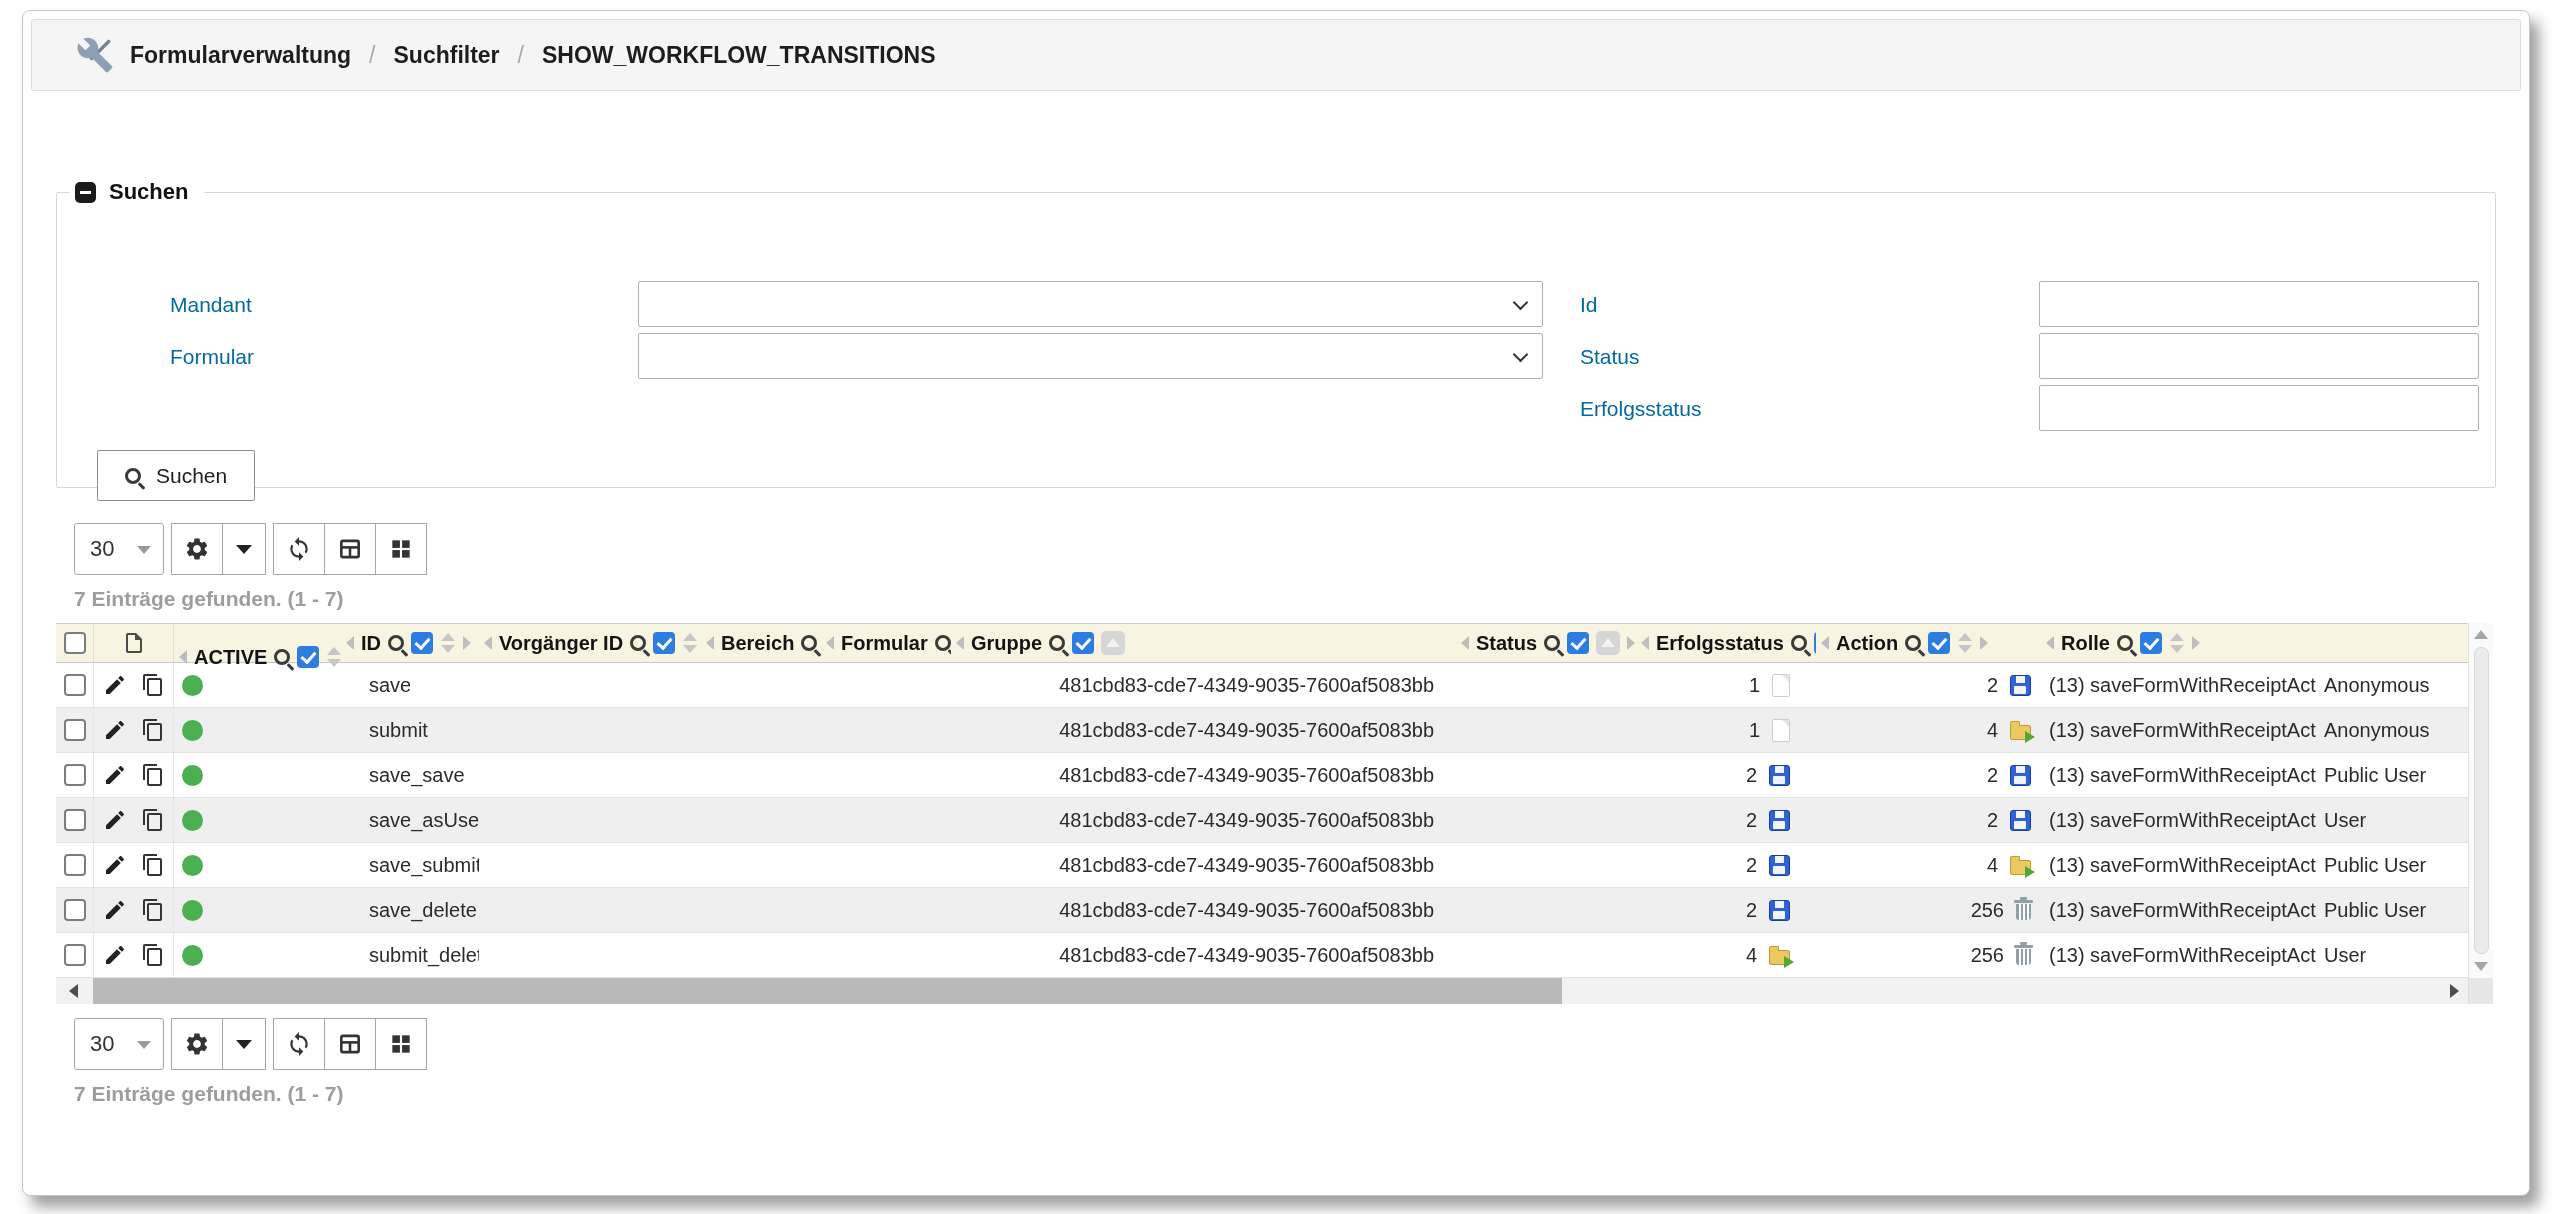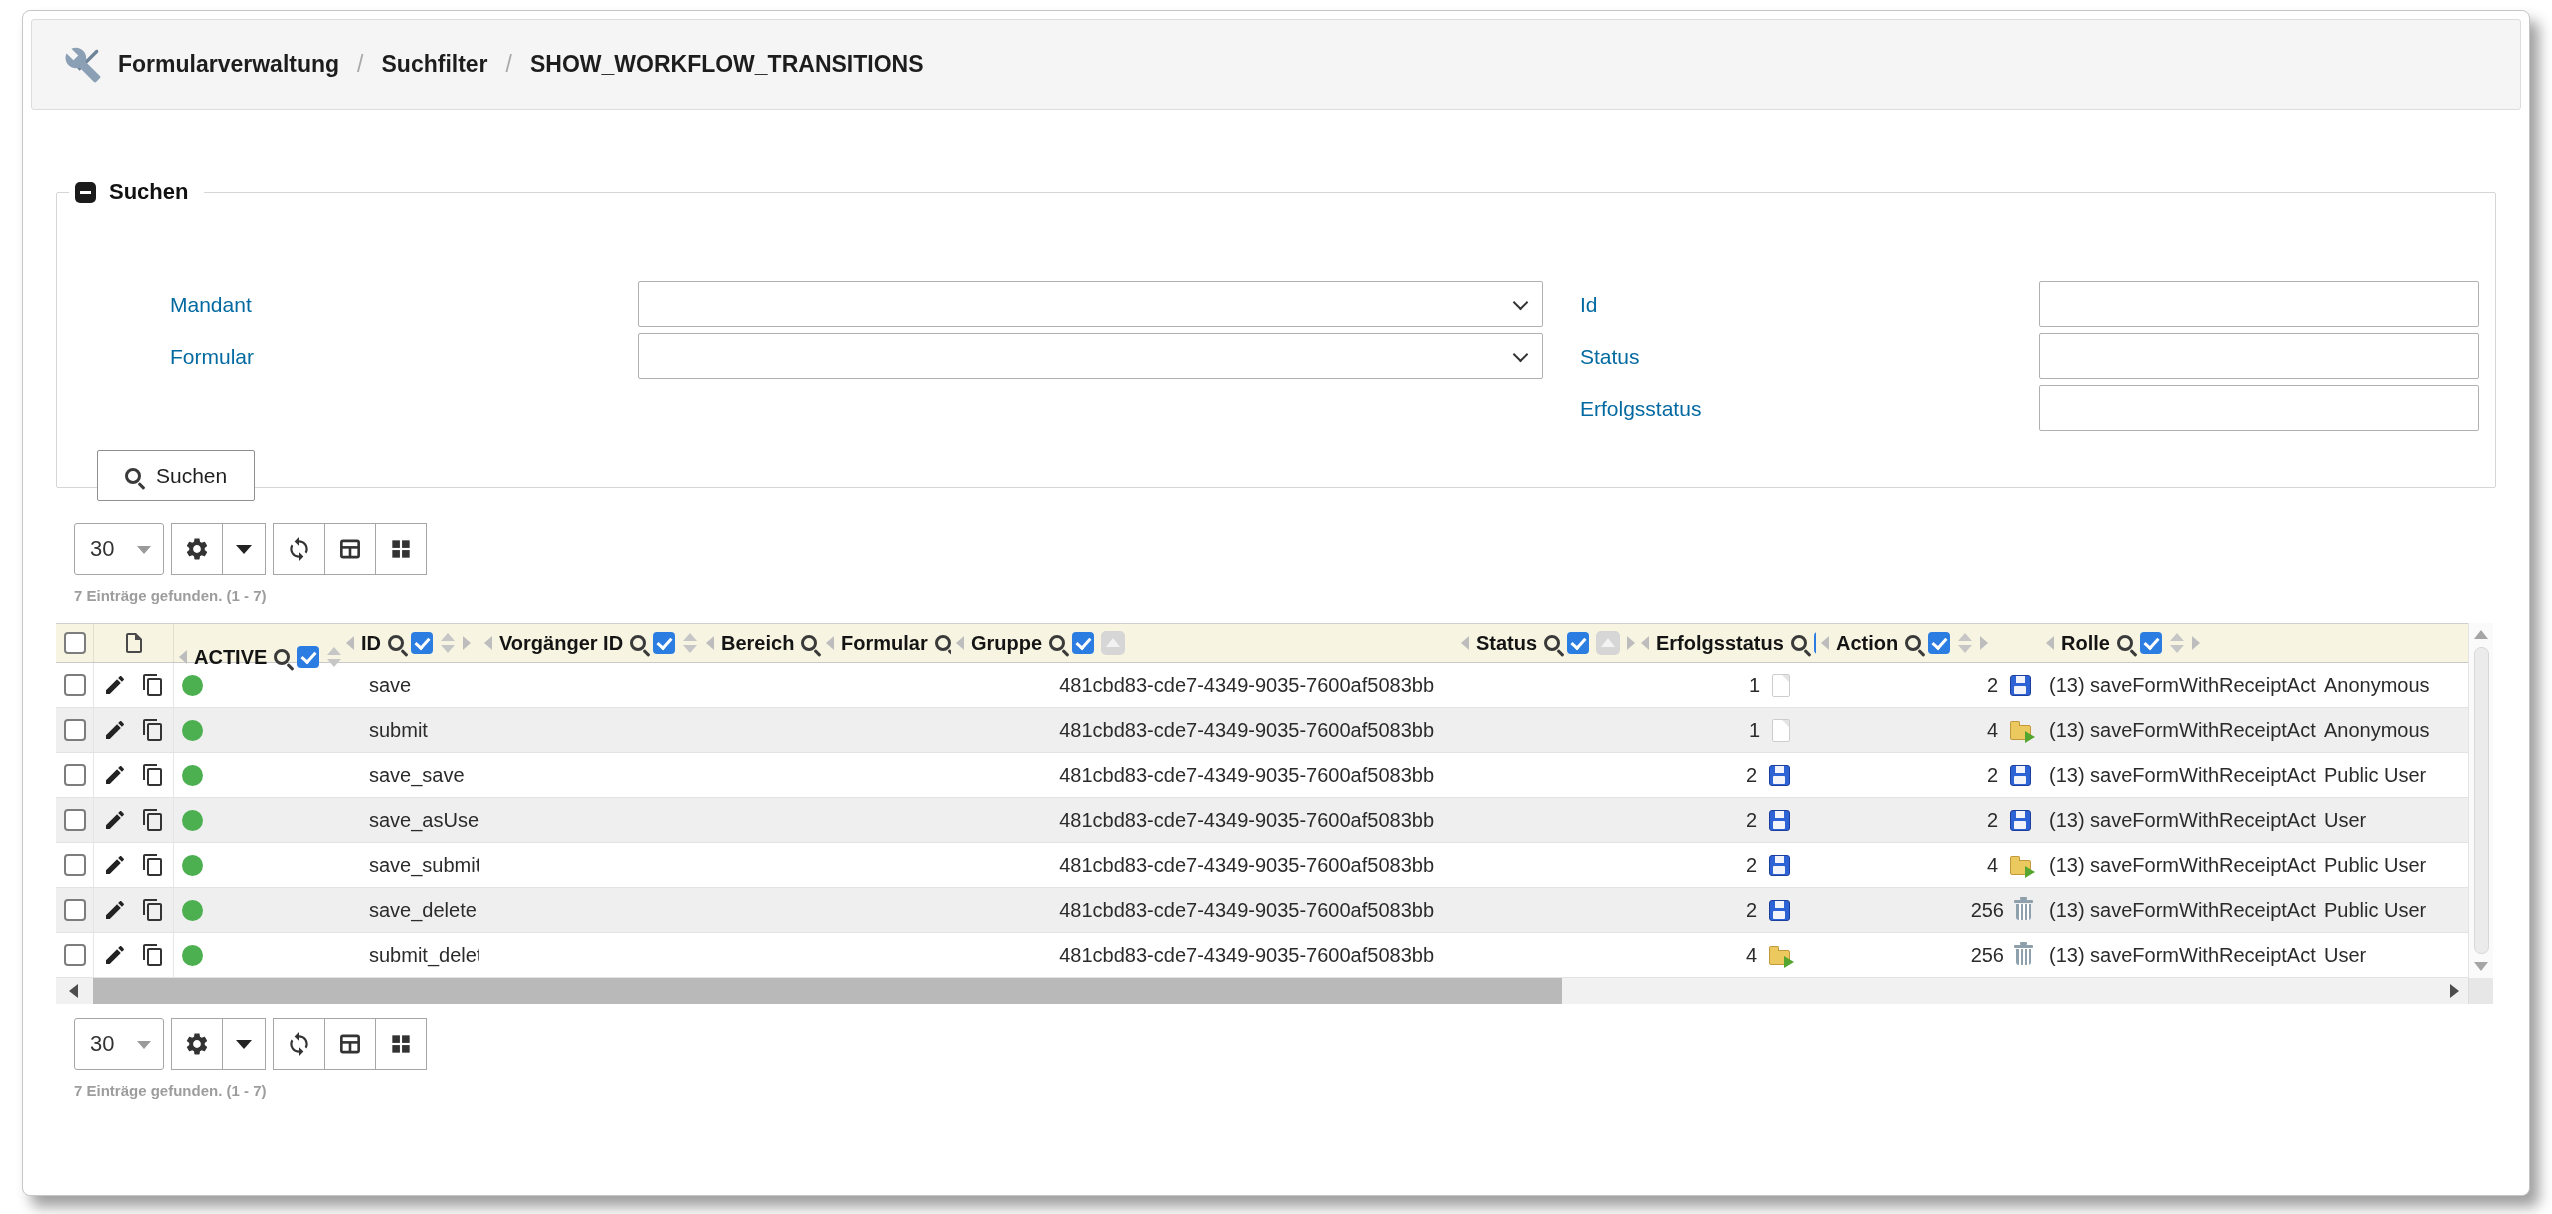--- a/index.html
+++ b/index.html
@@ -1,22 +1,22 @@
 <!DOCTYPE html>
 <html><head>
 <meta charset="utf-8">
 <style>
   * { margin:0; padding:0; box-sizing:border-box; }
   html,body { width:2552px; height:1214px; background:#ffffff; font-family:"Liberation Sans", sans-serif; }
   .card { position:absolute; left:22px; top:10px; width:2508px; height:1186px; background:#ffffff;
           border:1px solid #c6c6c6; border-radius:8px; box-shadow:9px 11px 14px rgba(45,45,45,.45); overflow:hidden; }
 
   
-  .topbar { position:absolute; left:8px; top:8px; width:2490px; height:91px; background:#f5f5f5;
-            border:1px solid #dcdcdc; border-radius:3px; display:flex; align-items:center; padding-left:32px; gap:16px; }
+  .topbar { position:absolute; left:8px; top:8px; width:2490px; height:72px; background:#f5f5f5;
+            border:1px solid #dcdcdc; border-radius:3px; display:flex; align-items:center; padding-left:44px; gap:16px; }
   .topbar .bc { font-size:23px; font-weight:bold; color:#1d1d1d; }
   .topbar .sep { font-size:23px; color:#a9a9a9; margin:0 2px; }
   .tools-icon { width:38px; height:38px; flex:0 0 auto; }
 
   
   fieldset.search { position:absolute; left:33px; top:168px; width:2440px; height:309px;
                     border:1px solid #d6d6d6; border-radius:2px; }
   fieldset.search legend { margin-left:12px; padding:0 16px 0 6px; display:flex; align-items:center; gap:13px;
                            font-size:22px; font-weight:bold; color:#111; }
   .collapse-icon { width:21px; height:21px; background:#1b1b1b; border-radius:5px; position:relative; display:inline-block; }
@@ -45,21 +45,21 @@
   .psize { width:90px; background:#fff; border:1px solid #a6a6a6; border-radius:3px; display:flex; align-items:center;
            padding-left:15px; font-size:22px; color:#333; position:relative; cursor:pointer; }
   .psize .tri { position:absolute; right:12px; top:22px; width:0; height:0;
                 border-left:7px solid transparent; border-right:7px solid transparent; border-top:8px solid #9a9a9a; }
   .pgroup { display:flex; margin-left:7px; }
   .tbtn { width:52px; background:#fff; border:1px solid #a6a6a6; display:flex; align-items:center; justify-content:center; cursor:pointer; }
   .tbtn + .tbtn { margin-left:-1px; }
   .tbtn.narrow { width:44px; }
   .tbtn svg { width:26px; height:26px; }
   .caret-down { width:0; height:0; border-left:8px solid transparent; border-right:8px solid transparent; border-top:9px solid #222; }
-  .count { position:absolute; left:51px; font-size:15px; font-weight:bold; color:#9d9d9d; }
+  .count { position:absolute; left:51px; font-size:21px; font-weight:bold; color:#9d9d9d; }
 
   
   :root { --wsel:38px; --wact:80px; --w1:167px; --w2:138px; --w3:222px; --w4:120px; --w5:130px; --w6:505px;
           --w7:180px; --w8:180px; --w9:225px; --w10:275px; --w11:152px; }
   .tablezone { position:absolute; left:33px; top:612px; width:2437px; }
   .tablewrap { display:flex; }
   .tmain { width:2412px; }
   .hrow { display:flex; height:40px; background:#f7f5e2; border-top:1px solid #cfcfcf; border-bottom:1px solid #c9c9c9; align-items:center; }
   .cell { display:flex; align-items:center; height:100%; font-size:20px; color:#2b2b2b; overflow:hidden; white-space:nowrap; }
   .csel { width:var(--wsel); justify-content:center; border-right:1px solid #e3e0cc; }

